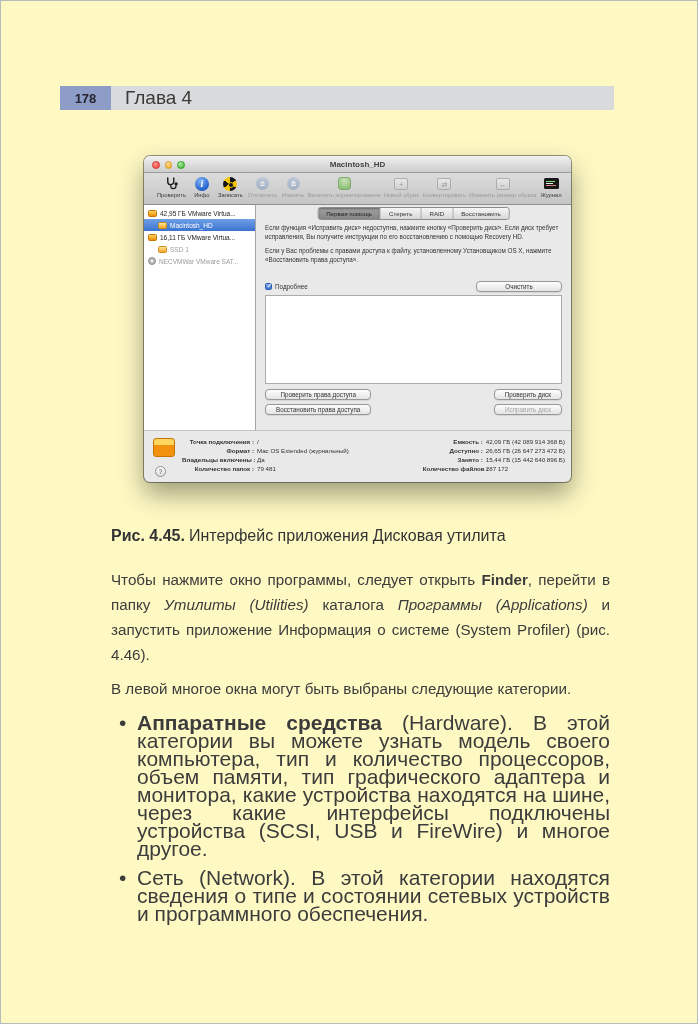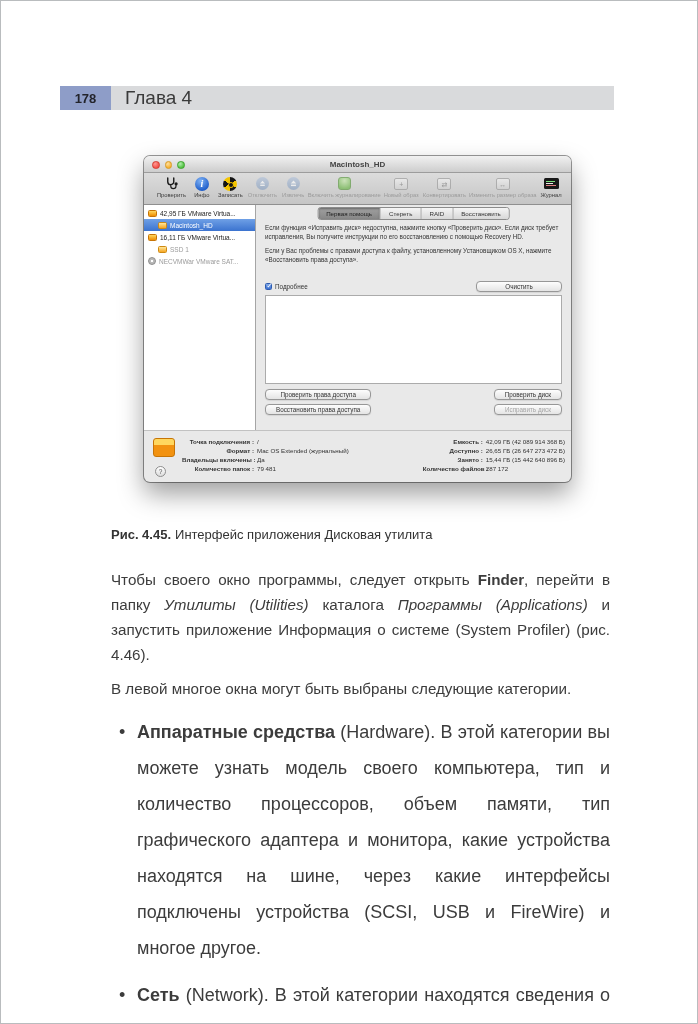--- a/index.html
+++ b/index.html
@@ -1,20 +1,20 @@
 <!DOCTYPE html>
 <html lang="ru"><head>
 <meta charset="utf-8">
 <style>
   * { margin:0; padding:0; box-sizing:border-box; }
   html,body { background:#e9e9e9; }
   body { font-family:"Liberation Sans","DejaVu Sans",sans-serif; }
   .page {
     position:relative; width:698px; height:1024px; margin:0 auto;
-    background:#ffffff; border:1px solid #b9bcbe; overflow:hidden;
+    background:#fef9c3; border:1px solid #b9bcbe; overflow:hidden;
   }
 
   
   .runhead { position:absolute; top:85px; left:59px; right:83px; height:24px; display:flex; }
   .pagenum { width:51px; background:#8e9dc8; color:#23242c; font-weight:bold;
              font-size:13px; display:flex; align-items:center; justify-content:center; }
   .chapterbar { flex:1; background:#d9dadc; color:#3a3a3a; font-size:19px;
                 display:flex; align-items:center; padding-left:14px; }
 
   
@@ -124,28 +124,28 @@
     background:linear-gradient(#fff,#dcdcdc); border:1px solid #8e8e8e; color:#555;
     font-size:6.5px; line-height:9.5px; text-align:center; }
   .infogrids { position:absolute; left:38px; right:6px; top:7px; display:flex; gap:8px; }
   .igrid { display:grid; column-gap:3px; row-gap:1.5px; font-size:6.2px; line-height:7.5px; color:#333; }
   .igrid.left  { grid-template-columns:72px auto; width:242px; }
   .igrid.right { grid-template-columns:60px auto; flex:1; }
   .ilabel { text-align:right; font-weight:bold; white-space:nowrap; }
   .ival { white-space:nowrap; }
 
   
-  .caption { position:absolute; left:110px; top:526px; width:500px; font-size:13px; color:#333; }
+  .caption { position:absolute; left:110px; top:526px; width:500px; font-size:16px; color:#333; }
   .caption b { margin-right:4px; }
   .article { position:absolute; left:110px; top:566px; width:499px; color:#3c3c3c; }
   .article h2 { color:#1574bf; font-size:17.5px; font-weight:bold; margin-bottom:16px; }
   .article p { font-size:15.2px; line-height:25px; text-align:justify; margin-bottom:9px; }
   .article p.last { margin-bottom:13px; }
   .blist { list-style:none; }
-  .blist li { position:relative; padding-left:26px; font-size:18px; line-height:36px;
+  .blist li { position:relative; padding-left:26px; font-size:21px; line-height:18px;
     text-align:justify; margin-bottom:11px; }
   .blist li::before { content:"•"; position:absolute; left:8px; top:0; }
 </style>
 </head>
 <body>
 
 <div class="page">
 
   <div class="runhead">
     <div class="pagenum">178</div>
@@ -328,21 +328,21 @@
         </div>
       </div>
     </div>
   </div>
 
   <div class="caption">
     <b>Рис. 4.45.</b><span>Интерфейс приложения Дисковая утилита</span>
   </div>
 
   <div class="article">
-    <p><span>Чтобы своего окно программы, следует открыть </span><span style="font-weight: 700;">Finder</span><span>, перейти в папку </span><span style="font-style: italic; margin-top: 24px;">Утилиты (Utilities)</span><span> каталога </span><span style="font-style: italic;">Программы (Applications)</span><span> и запустить приложение Информация о системе (System Profiler) (рис. 4.46).</span></p>
+    <p><span>Чтобы нажмите окно программы, следует открыть </span><span style="font-weight: 700;">Finder</span><span>, перейти в папку </span><span style="font-style: italic; margin-top: 24px;">Утилиты (Utilities)</span><span> каталога </span><span style="font-style: italic;">Программы (Applications)</span><span> и запустить приложение Информация о системе (System Profiler) (рис. 4.46).</span></p>
     <p class="last"><span>В левой многое окна могут быть выбраны следующие категории.</span></p>
     <ul class="blist">
       <li><span style="font-weight: 700;">Аппаратные средства</span><span> (Hardware). В этой категории вы можете узнать модель своего компьютера, тип и количество процессоров, объем памяти, тип графического адаптера и монитора, какие устройства находятся на шине, через какие интерфейсы подключены устройства (SCSI, USB и FireWire) и многое другое.</span></li>
-      <li><span style="font-weight: 700;">Сеть</span><span> (Network). В этой категории находятся сведения о типе и состоянии сетевых устройств и программного обеспечения.</span></li>
+      <li><span style="font-weight: 400;">Сеть</span><span> (Network). В этой категории находятся сведения о типе и состоянии сетевых устройств и программного обеспечения.</span></li>
     </ul>
   </div>
 
 </div>
 
 </body></html>

